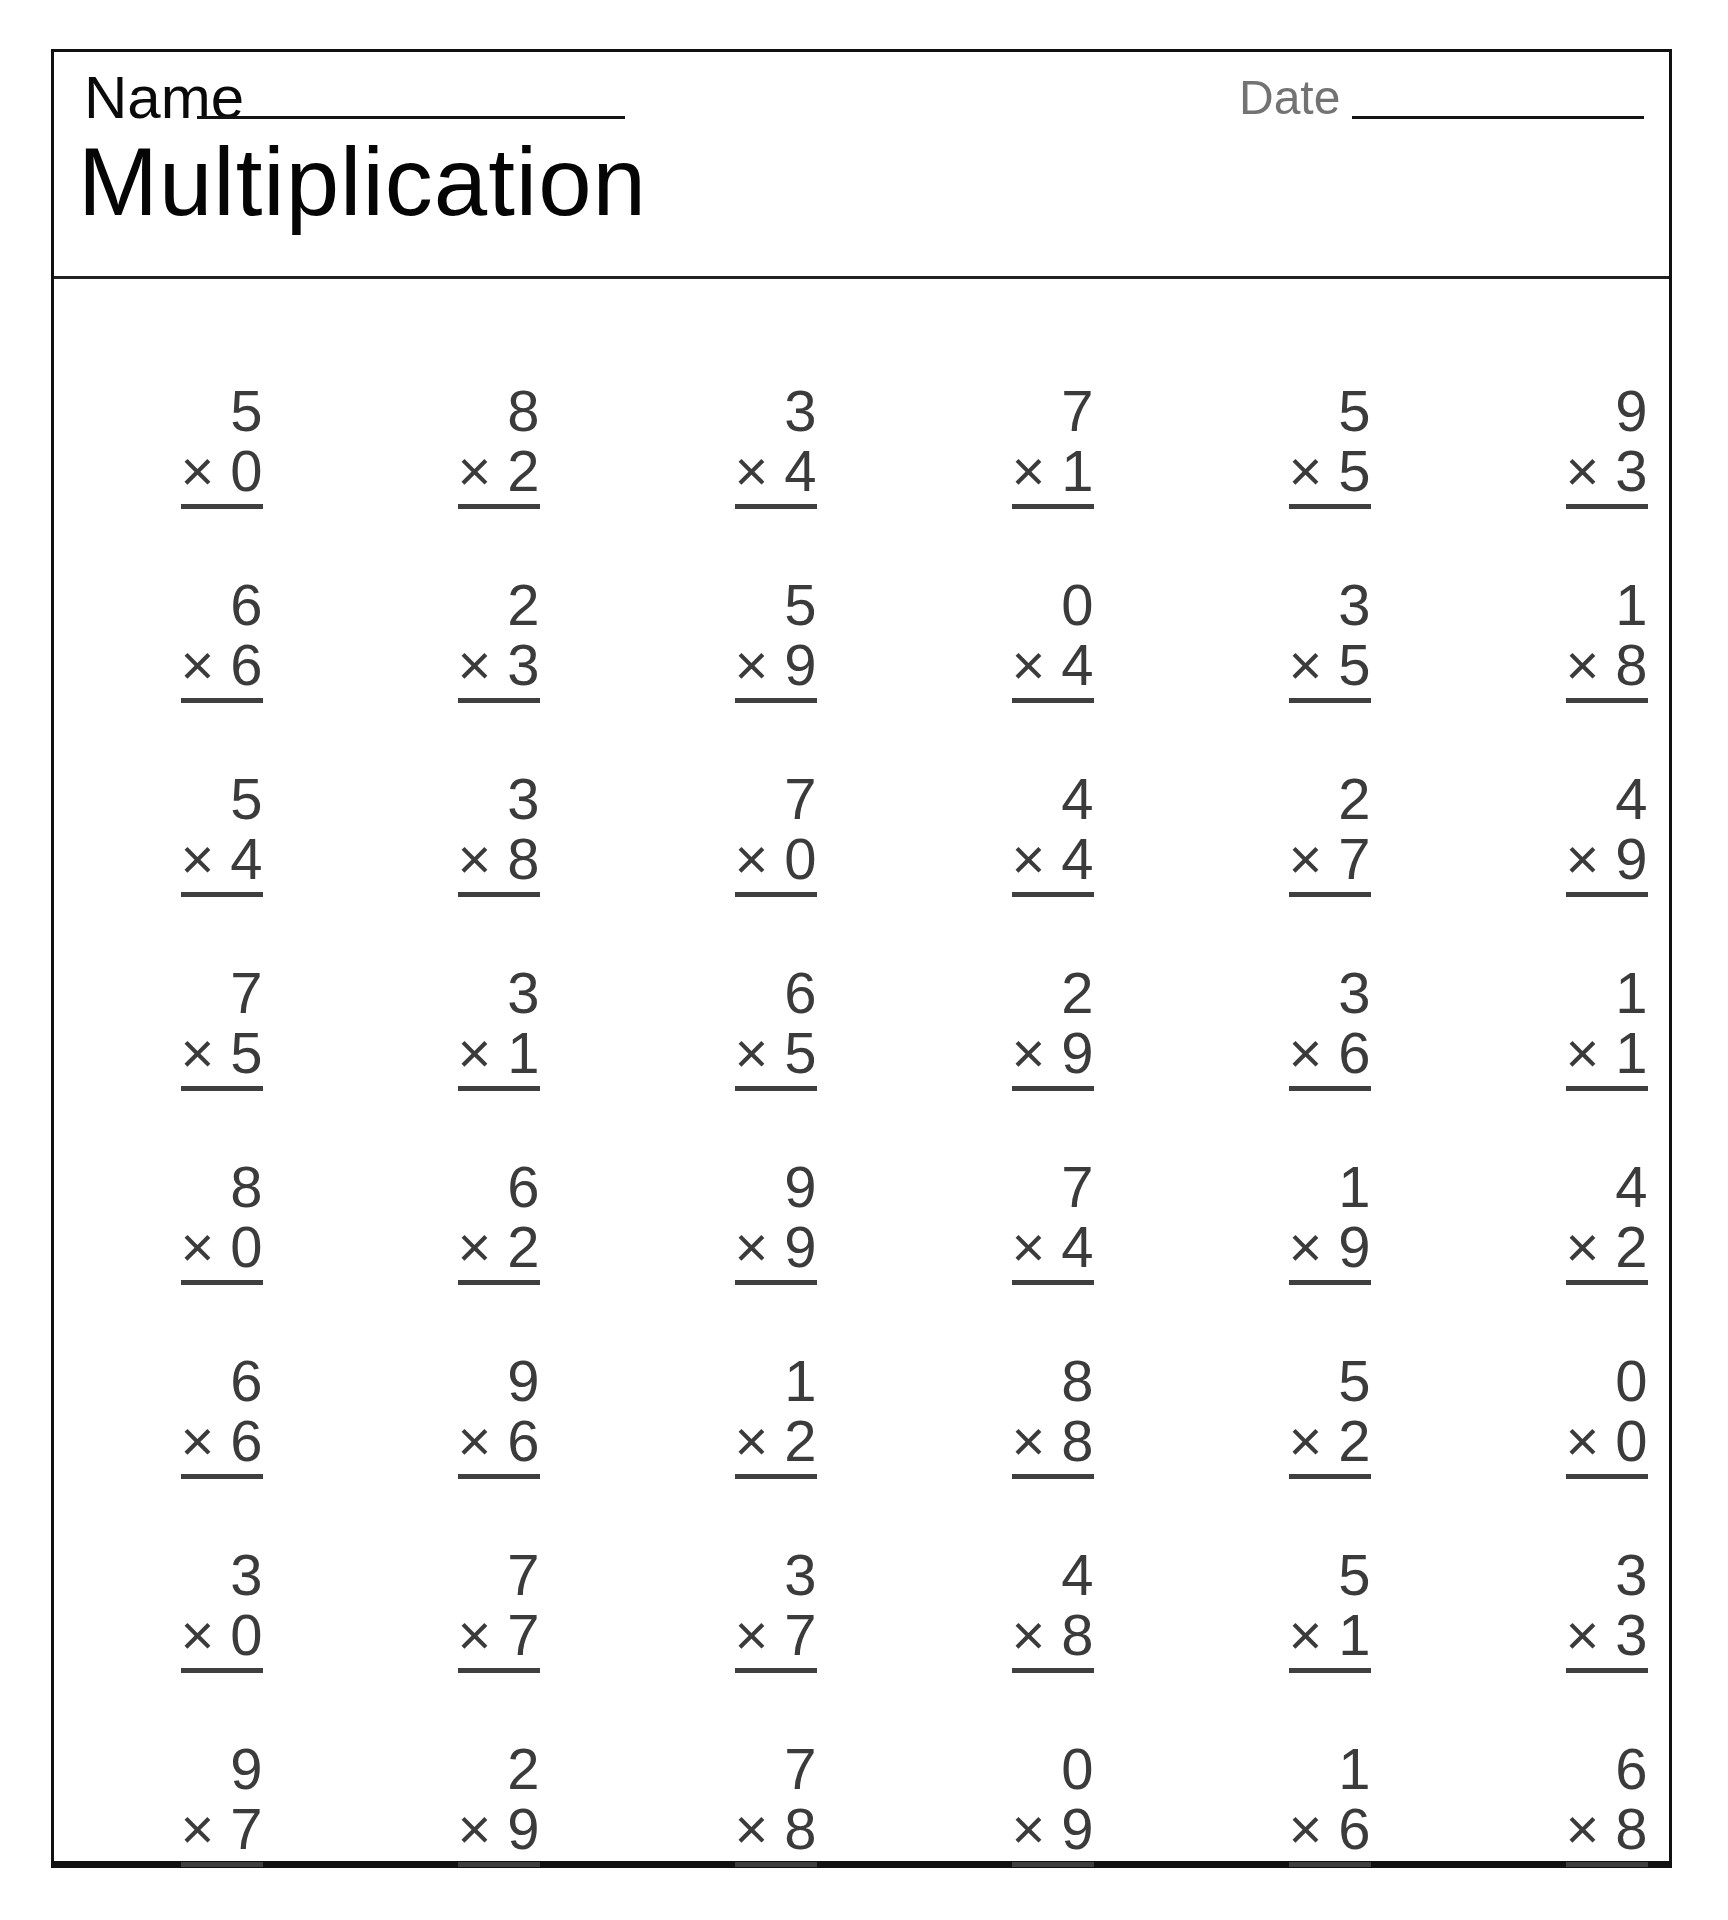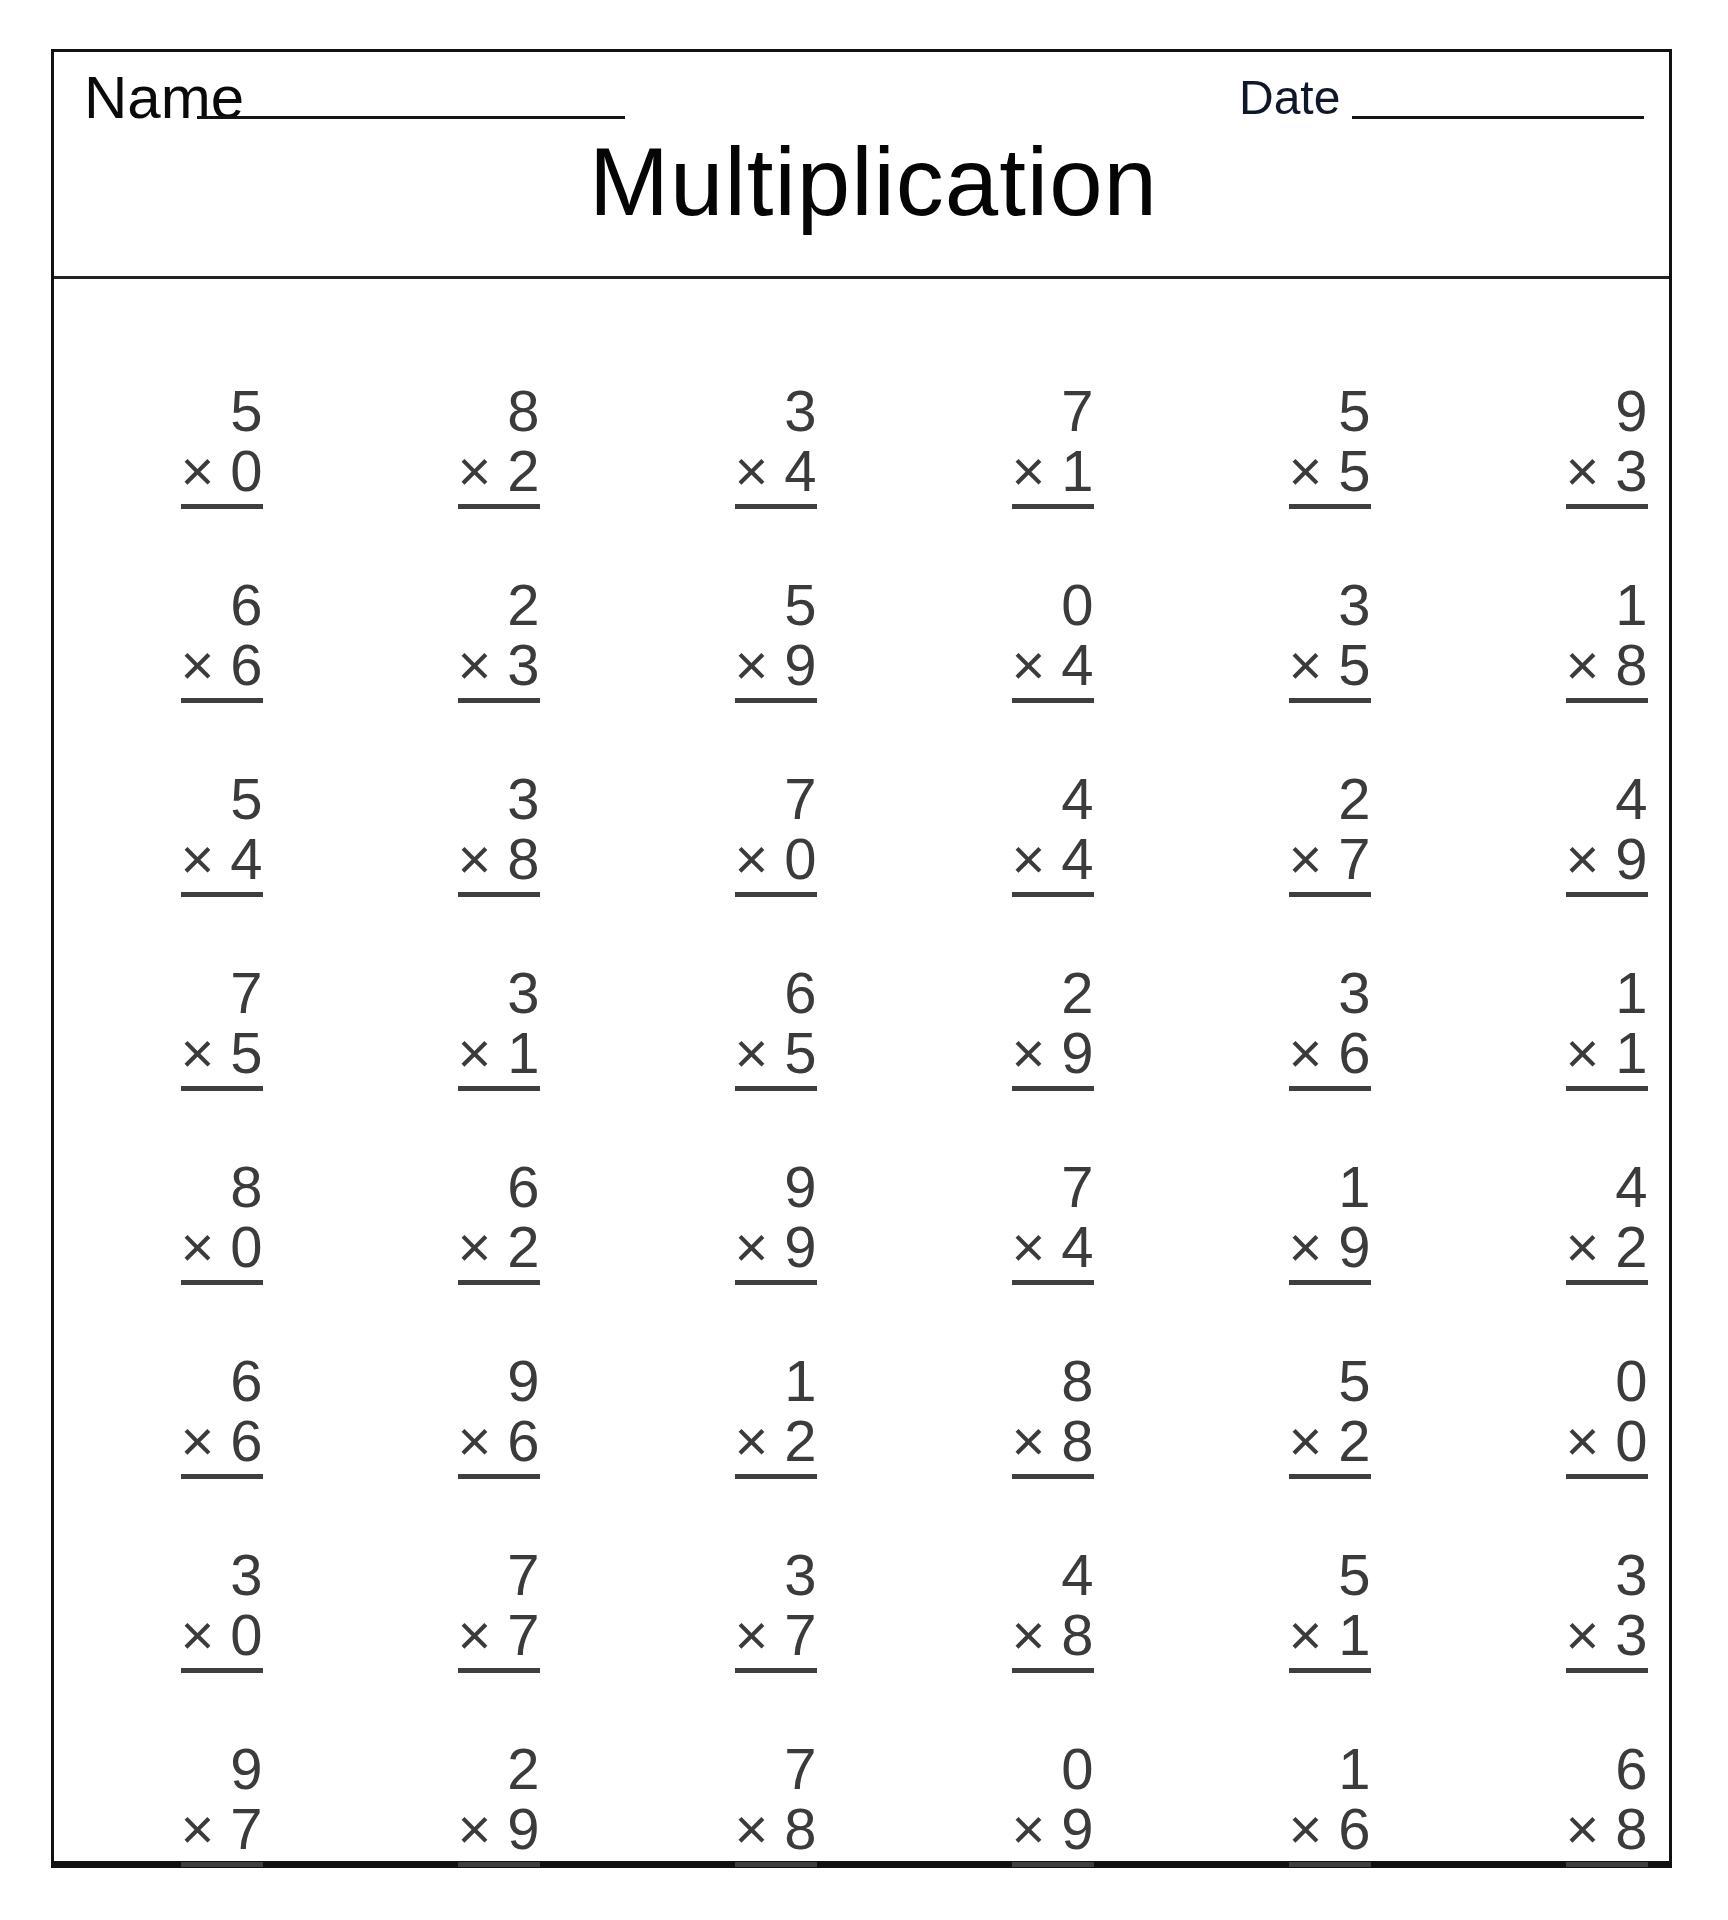--- a/index.html
+++ b/index.html
@@ -16,27 +16,27 @@
     position:absolute;left:0;top:0;width:100%;height:227px;
     border-bottom:3px solid #222;box-sizing:border-box;
   }
   .name-label{
     position:absolute;left:30px;top:22px;font-size:60px;line-height:48px;color:#0a0a0a;
   }
   .name-line{
     position:absolute;left:143px;top:64px;width:428px;height:0;border-bottom:3px solid #141414;
   }
   .date-label{
-    position:absolute;left:1185px;top:22px;font-size:48px;line-height:48px;color:#0f172a;
+    position:absolute;left:1185px;top:22px;font-size:48px;line-height:48px;color:#737373;
   }
   .date-line{
     position:absolute;left:1298px;top:64px;width:292px;height:0;border-bottom:3px solid #141414;
   }
   .title{
-    position:absolute;left:0;top:78px;width:100%;text-align:center;
+    position:absolute;left:12px;top:78px;width:100%;text-align:left;
     font-size:96px;line-height:104px;color:#050505;letter-spacing:1px;padding-left:12px;
   }
   .grid{
     position:absolute;left:30px;top:329px;width:1662px;
     display:grid;grid-template-columns:repeat(6,277px);grid-auto-rows:194px;
     justify-items:center;align-items:start;
   }
   .problem{width:84px;color:#3b3b3b;font-size:58px;line-height:60px;}
   .p-top{text-align:right;padding-right:2px;}
   .p-bot{display:flex;justify-content:space-between;align-items:baseline;padding-right:2px;}

